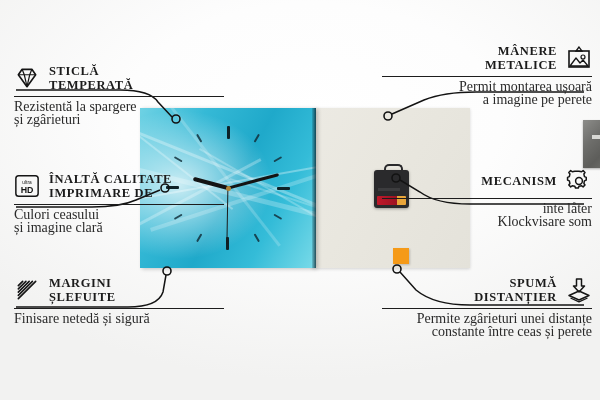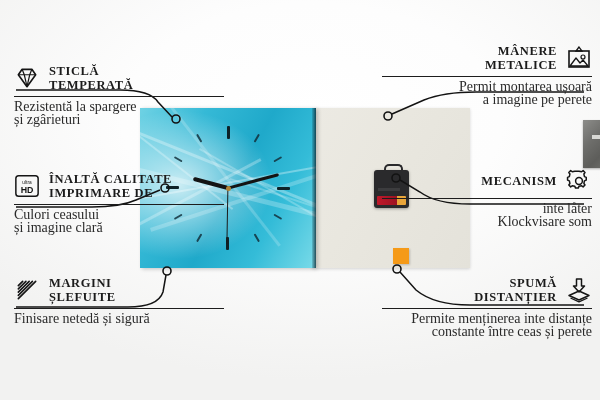--- a/index.html
+++ b/index.html
@@ -279,18 +279,18 @@
         <div>DISTANȚIER</div>
       </div>
       <svg class="ic" viewBox="0 0 26 26">
         <path d="M10.5 2 h5 v7 h3 L13 15 L7.5 9 h3 z" fill="none" stroke="#151515" stroke-width="1.5" stroke-linejoin="round"></path>
         <path d="M13 14 L23 18.5 L13 23 L3 18.5 Z" fill="none" stroke="#151515" stroke-width="1.5" stroke-linejoin="round"></path>
         <path d="M4.5 21 L13 24.8 L21.5 21" fill="none" stroke="#151515" stroke-width="1.3" stroke-linejoin="round"></path>
       </svg>
     </div>
     <div class="rule"></div>
     <div class="desc">
-      <div>Permite menținerea inte distanțe</div>
+      <div>Permite zgârieturi unei distanțe</div>
       <div>constante între ceas și perete</div>
     </div>
   </div>
 
 </div>
 
 </body></html>

